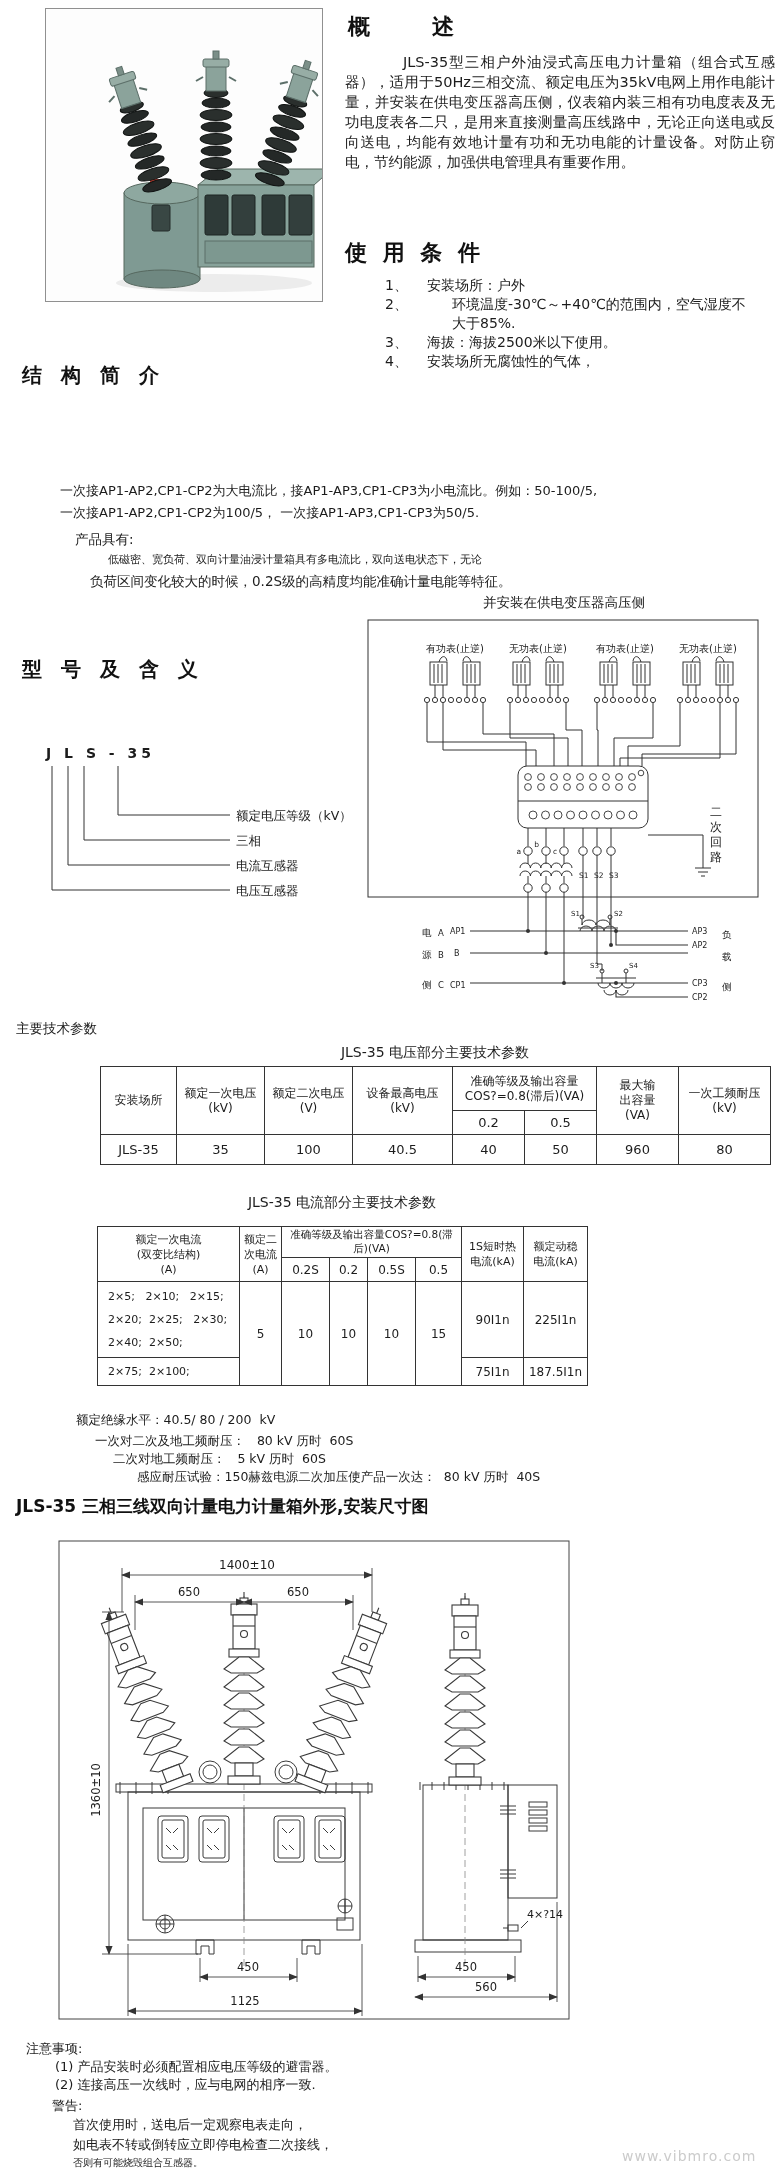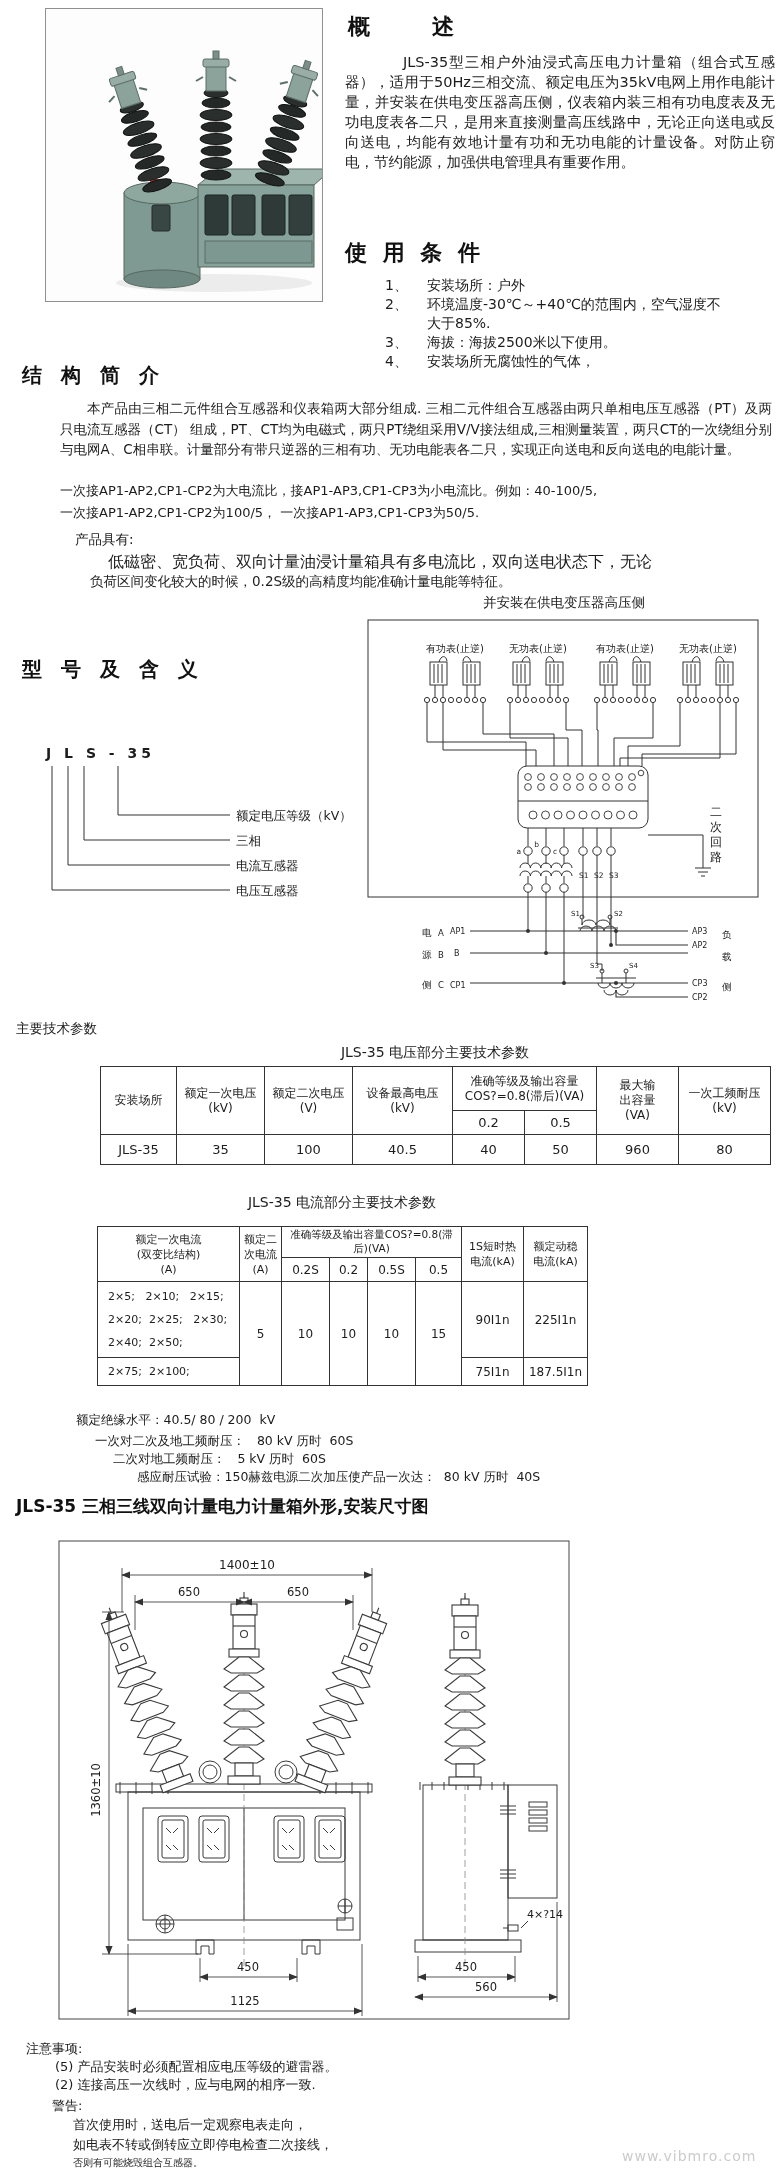--- a/index.html
+++ b/index.html
@@ -68,38 +68,37 @@
   <div class="abs" style="left:345px;top:52px;width:430px;font-size:14.5px;line-height:20px;text-indent:4em;text-align:justify;">JLS-35型三相户外油浸式高压电力计量箱（组合式互感器），适用于50Hz三相交流、额定电压为35kV电网上用作电能计量，并安装在供电变压器高压侧，仪表箱内装三相有功电度表及无功电度表各二只，是用来直接测量高压线路中，无论正向送电或反向送电，均能有效地计量有功和无功电能的计量设备。对防止窃电，节约能源，加强供电管理具有重要作用。</div>
 
   <div class="abs sec-title" style="left:345px;top:238px;font-size:22px;letter-spacing:4px;">使 用 条 件</div>
   <div class="abs" style="left:385px;top:276px;width:380px;font-size:14px;line-height:19px;">
     <div style="display:flex;">
       <span style="width:42px;flex:none;">1、</span>
       <span>安装场所：户外</span>
     </div>
     <div style="display:flex;">
       <span style="width:42px;flex:none;">2、</span>
-      <span style="width:300px;">环境温度-30℃～+40℃的范围内，空气湿度不大于85%.</span>
+      <span style="width:300px;margin-left:25px;">环境温度-30℃～+40℃的范围内，空气湿度不大于85%.</span>
     </div>
     <div style="display:flex;">
       <span style="width:42px;flex:none;">3、</span>
       <span>海拔：海拔2500米以下使用。</span>
     </div>
     <div style="display:flex;">
       <span style="width:42px;flex:none;">4、</span>
       <span>安装场所无腐蚀性的气体，</span>
     </div>
   </div>
 
   <div class="abs sec-title" style="left:22px;top:362px;font-size:20px;letter-spacing:6px;">结 构 简 介</div>
-  <div class="abs" style="left:60px;top:398px;width:712px;font-size:13.5px;line-height:20.5px;text-indent:2em;text-align:justify;">本产品由三相二元件组合互感器和仪表箱两大部分组成. 三相二元件组合互感器由两只单相电压互感器（PT）及两只电流互感器（CT） 组成，PT、CT均为电磁式，两只PT绕组采用V/V接法组成,三相测量装置，两只CT的一次绕组分别与电网A、C相串联。计量部分有带只逆器的三相有功、无功电能表各二只，实现正向送电和反向送电的电能计量。</div>
-  <div class="abs" style="left:60px;top:482px;width:712px;font-size:13px;">一次接AP1-AP2,CP1-CP2为大电流比，接AP1-AP3,CP1-CP3为小电流比。例如：40-100/5,</div>
+  <div class="abs" style="left:60px;top:482px;width:712px;font-size:13px;">一次接AP1-AP2,CP1-CP2为大电流比，接AP1-AP3,CP1-CP3为小电流比。例如：50-100/5,</div>
   <div class="abs" style="left:60px;top:504px;width:712px;font-size:13px;">一次接AP1-AP2,CP1-CP2为100/5， 一次接AP1-AP3,CP1-CP3为50/5.</div>
   <div class="abs" style="left:75px;top:531px;font-size:13.5px;">产品具有:</div>
-  <div class="abs" style="left:108px;top:552px;font-size:16px;">低磁密、宽负荷、双向计量油浸计量箱具有多电流比，双向送电状态下，无论</div>
+  <div class="abs" style="left:108px;top:552px;font-size:11px;">低磁密、宽负荷、双向计量油浸计量箱具有多电流比，双向送电状态下，无论</div>
   <div class="abs" style="left:90px;top:573px;font-size:13.5px;">负荷区间变化较大的时候，0.2S级的高精度均能准确计量电能等特征。</div>
   <div class="abs" style="left:483px;top:594px;font-size:13.5px;">并安装在供电变压器高压侧</div>
 
   <div class="abs sec-title" style="left:22px;top:656px;font-size:20px;letter-spacing:6px;">型 号 及 含 义</div>
   <svg class="abs" style="left:40px;top:740px;" width="340" height="168" viewBox="0 0 340 168">
     <text x="6" y="18" font-size="14" font-weight="bold" letter-spacing="4">J L S - 35</text>
     <g stroke="#333" fill="none" stroke-width="1">
       <path d="M78,26 V75 H190"></path>
       <path d="M44,26 V100 H190"></path>
       <path d="M28,26 V125 H190"></path>
@@ -564,21 +563,21 @@
     <text x="240" y="56" font-size="11.5" text-anchor="middle" class="dim">650</text>
     <text transform="translate(42,250) rotate(-90)" font-size="11.5" text-anchor="middle" class="dim">1360±10</text>
     <text x="190" y="431" font-size="11.5" text-anchor="middle" class="dim">450</text>
     <text x="187" y="465" font-size="11.5" text-anchor="middle" class="dim">1125</text>
     <text x="408" y="431" font-size="11.5" text-anchor="middle" class="dim">450</text>
     <text x="428" y="451" font-size="11.5" text-anchor="middle" class="dim">560</text>
     <text x="487" y="378" font-size="11" text-anchor="middle" class="dim">4×?14</text>
   </svg>
 
   <div class="abs" style="left:26px;top:2040px;font-size:13px;">注意事项:</div>
-  <div class="abs" style="left:55px;top:2058px;font-size:13px;">(5) 产品安装时必须配置相应电压等级的避雷器。</div>
+  <div class="abs" style="left:55px;top:2058px;font-size:13px;">(1) 产品安装时必须配置相应电压等级的避雷器。</div>
   <div class="abs" style="left:55px;top:2076px;font-size:13px;">(2) 连接高压一次线时，应与电网的相序一致.</div>
   <div class="abs" style="left:52px;top:2097px;font-size:13px;">警告:</div>
   <div class="abs" style="left:73px;top:2116px;font-size:13px;">首次使用时，送电后一定观察电表走向，</div>
   <div class="abs" style="left:73px;top:2136px;font-size:13px;">如电表不转或倒转应立即停电检查二次接线，</div>
   <div class="abs" style="left:73px;top:2156px;font-size:10px;">否则有可能烧毁组合互感器。</div>
 
   <div class="abs wm" style="left:622px;top:2148px;">www.vibmro.com</div>
 
 </div>
 

